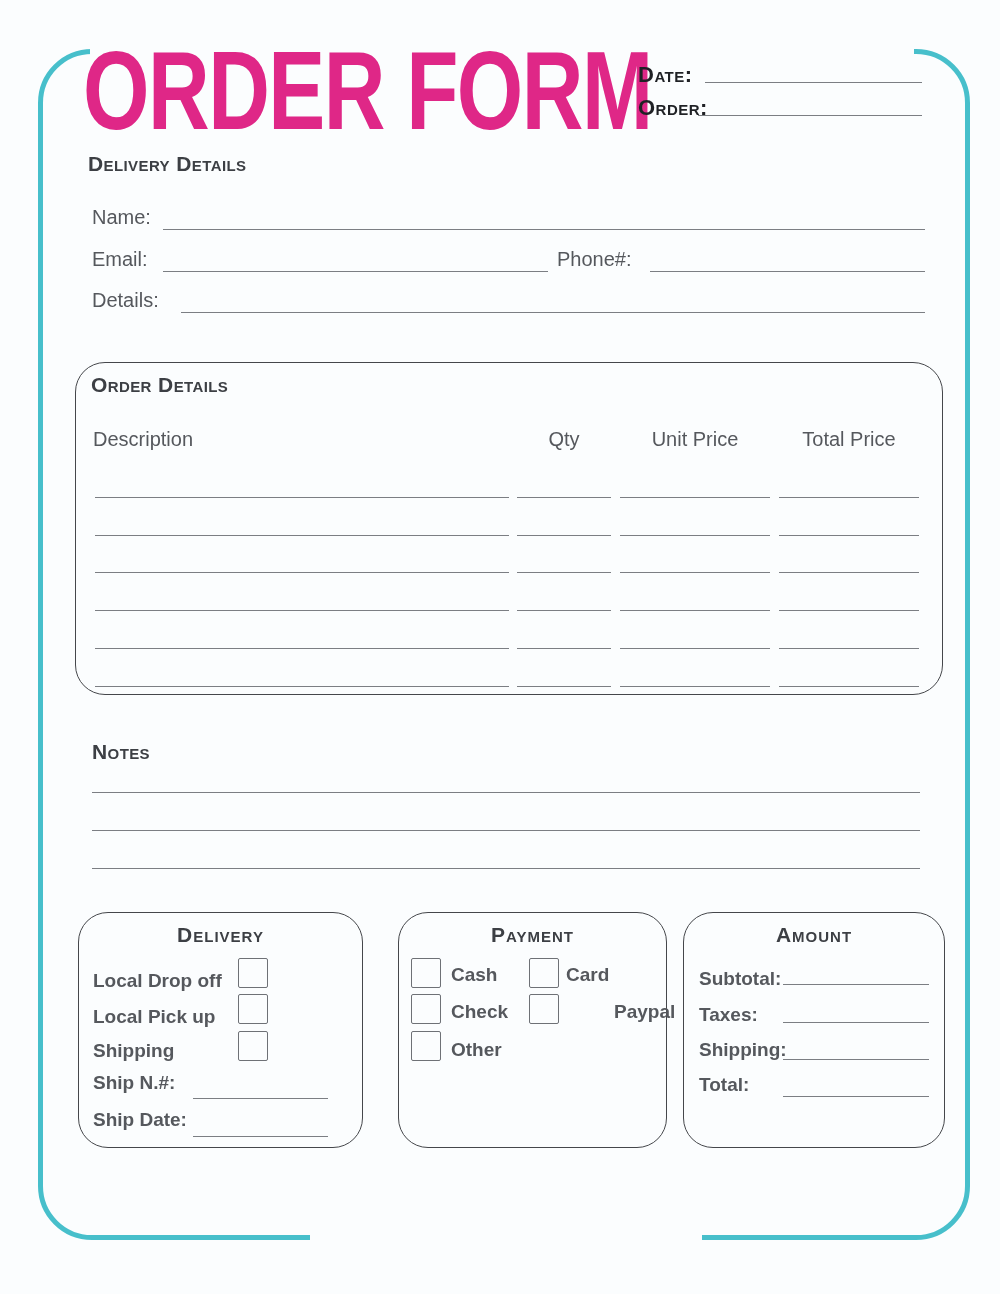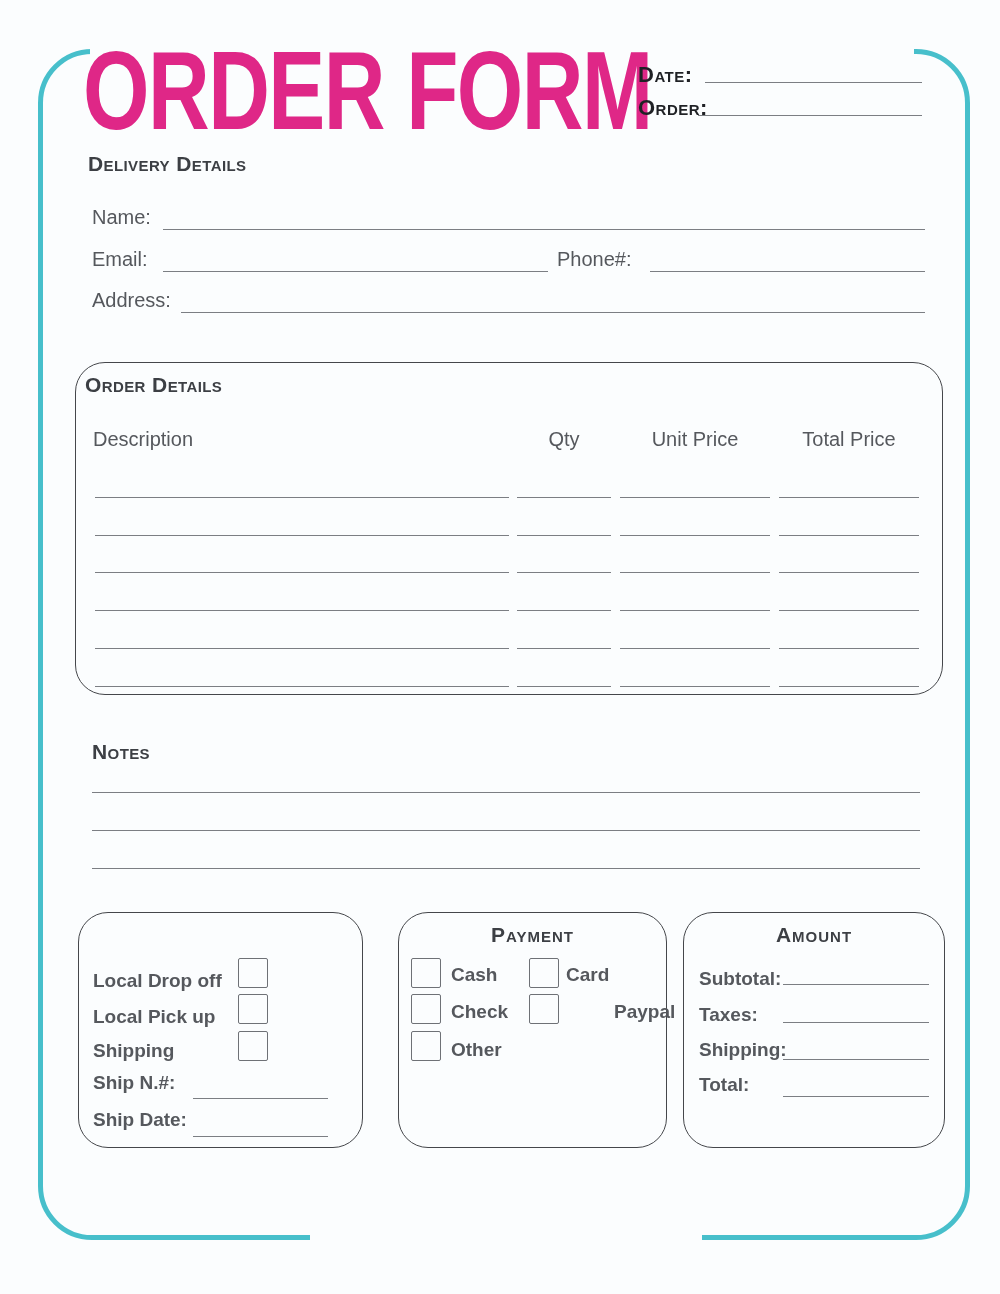--- a/index.html
+++ b/index.html
@@ -79,25 +79,25 @@
   <div class="sec-h" style="left:88px;top:152px;">Delivery Details</div>
 
   <div class="lbl" style="left:92px;top:206px;">Name:</div>
   <div class="ln" style="left:163px;top:229px;width:762px;"></div>
 
   <div class="lbl" style="left:92px;top:248px;">Email:</div>
   <div class="ln" style="left:163px;top:271px;width:385px;"></div>
   <div class="lbl" style="left:557px;top:248px;">Phone#:</div>
   <div class="ln" style="left:650px;top:271px;width:275px;"></div>
 
-  <div class="lbl" style="left:92px;top:289px;">Address:</div>
+  <div class="lbl" style="left:92px;top:289px;">Details:</div>
   <div class="ln" style="left:181px;top:312px;width:744px;"></div>
 
   <div class="rbox" style="left:75px;top:362px;width:868px;height:333px;">
-    <div class="sec-h" style="left:9px;top:10px;">Order Details</div>
+    <div class="sec-h" style="left:15px;top:10px;">Order Details</div>
 
     <div class="col-h" style="left:17px;top:65px;">Description</div>
     <div class="col-h" style="left:455px;top:65px;width:66px;text-align:center;">Qty</div>
     <div class="col-h" style="left:544px;top:65px;width:150px;text-align:center;">Unit Price</div>
     <div class="col-h" style="left:703px;top:65px;width:140px;text-align:center;">Total Price</div>
 
     <div class="odr-row" style="top:134px;">
       <span class="c-desc"></span>
         <span class="c-qty"></span>
         <span class="c-unit"></span>
@@ -134,20 +134,21 @@
         <span class="c-total"></span>
     </div>
   </div>
 
   <div class="sec-h" style="left:92px;top:740px;">Notes</div>
   <div class="ln" style="left:92px;top:792px;width:828px;"></div>
   <div class="ln" style="left:92px;top:830px;width:828px;"></div>
   <div class="ln" style="left:92px;top:868px;width:828px;"></div>
 
   <div class="rbox" style="left:78px;top:912px;width:285px;height:236px;">
+    <div class="box-title">Delivery</div>
 
     <div class="small-lbl" style="left:14px;top:57px;">Local Drop off</div>
     <span class="chk" style="left:159px;top:45px;"></span>
 
     <div class="small-lbl" style="left:14px;top:93px;">Local Pick up</div>
     <span class="chk" style="left:159px;top:81px;"></span>
 
     <div class="small-lbl" style="left:14px;top:127px;">Shipping</div>
     <span class="chk" style="left:159px;top:118px;"></span>
 

